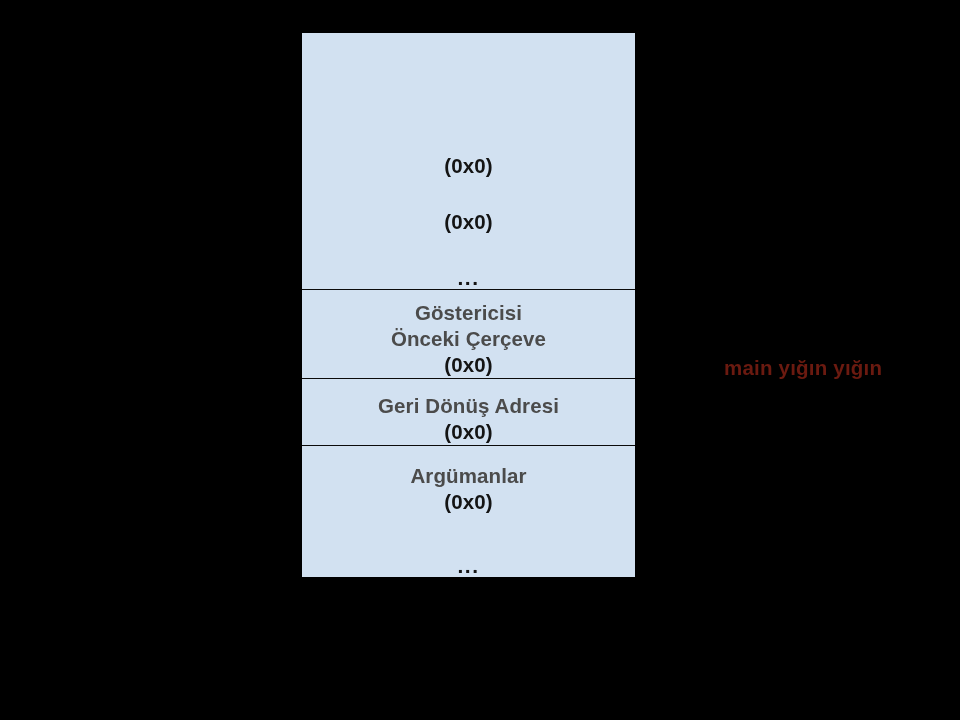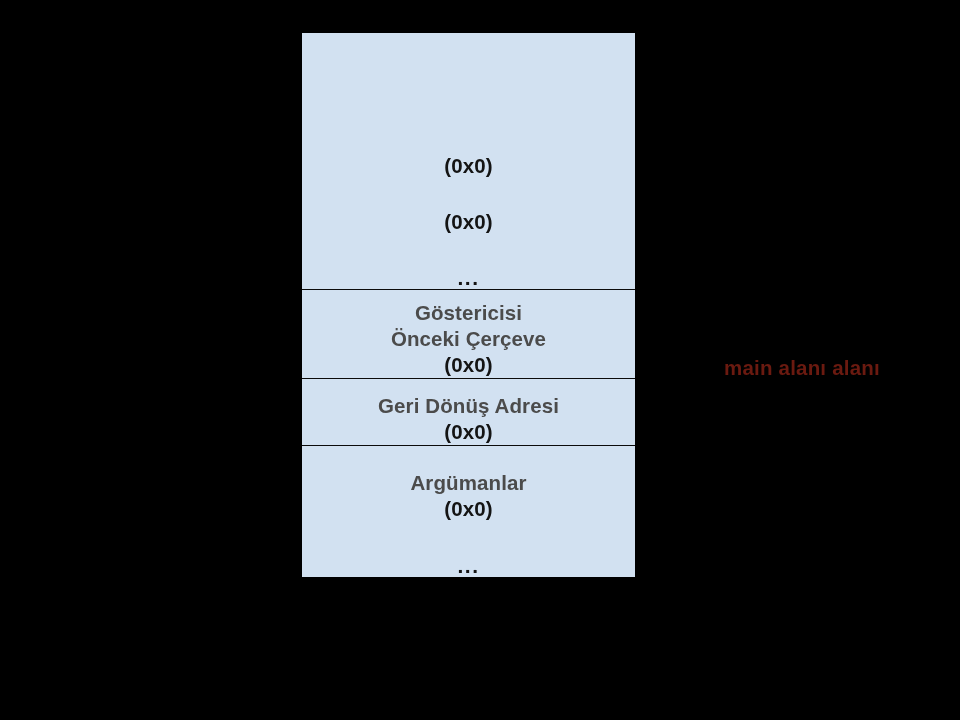--- a/index.html
+++ b/index.html
@@ -70,21 +70,21 @@
   #cell-return-addr {
     height: 79px;
     justify-content: flex-start;
     padding-top: 14px;
   }
 
   
   #cell-arguments {
     height: 132px;
     justify-content: flex-start;
-    padding-top: 24px;
+    padding-top: 17px;
   }
 
   .label-title {
     color: #4b4b4b;
     font-size: 20.5px;
     font-weight: bold;
     line-height: 26px;
     text-align: center;
     letter-spacing: 0.1px;
   }
@@ -154,15 +154,15 @@
 
     <div class="stack-cell divider-top" id="cell-arguments">
       <div class="label-title">Argümanlar</div>
       <div class="label-value">(0x0)</div>
       <div class="gap-lg"></div>
       <div class="label-ellipsis">...</div>
     </div>
 
   </div>
 
-  <div id="region-annotation"><span class="em">main</span><span> alanı alanı</span></div>
+  <div id="region-annotation"><span class="em">main</span><span> yığın yığın</span></div>
 
 </div>
 
 </body></html>

